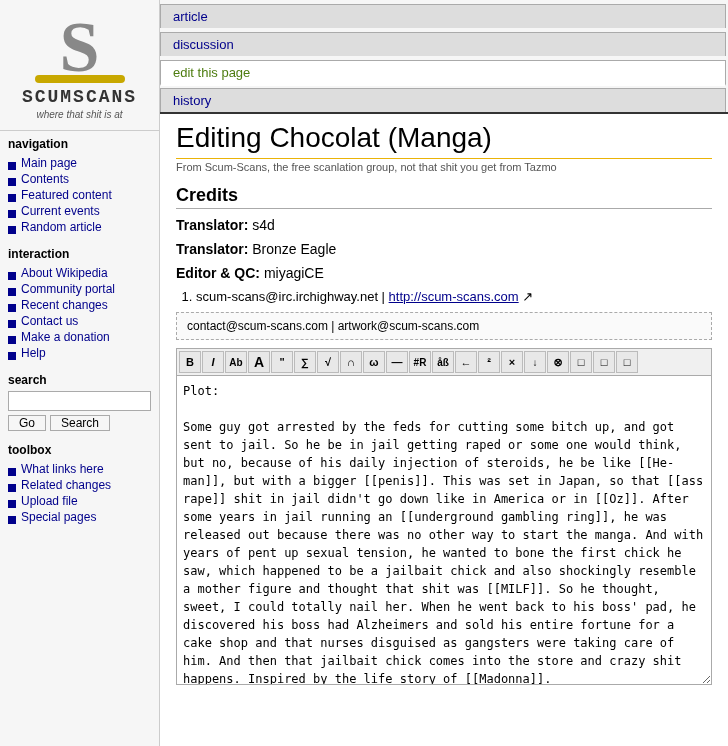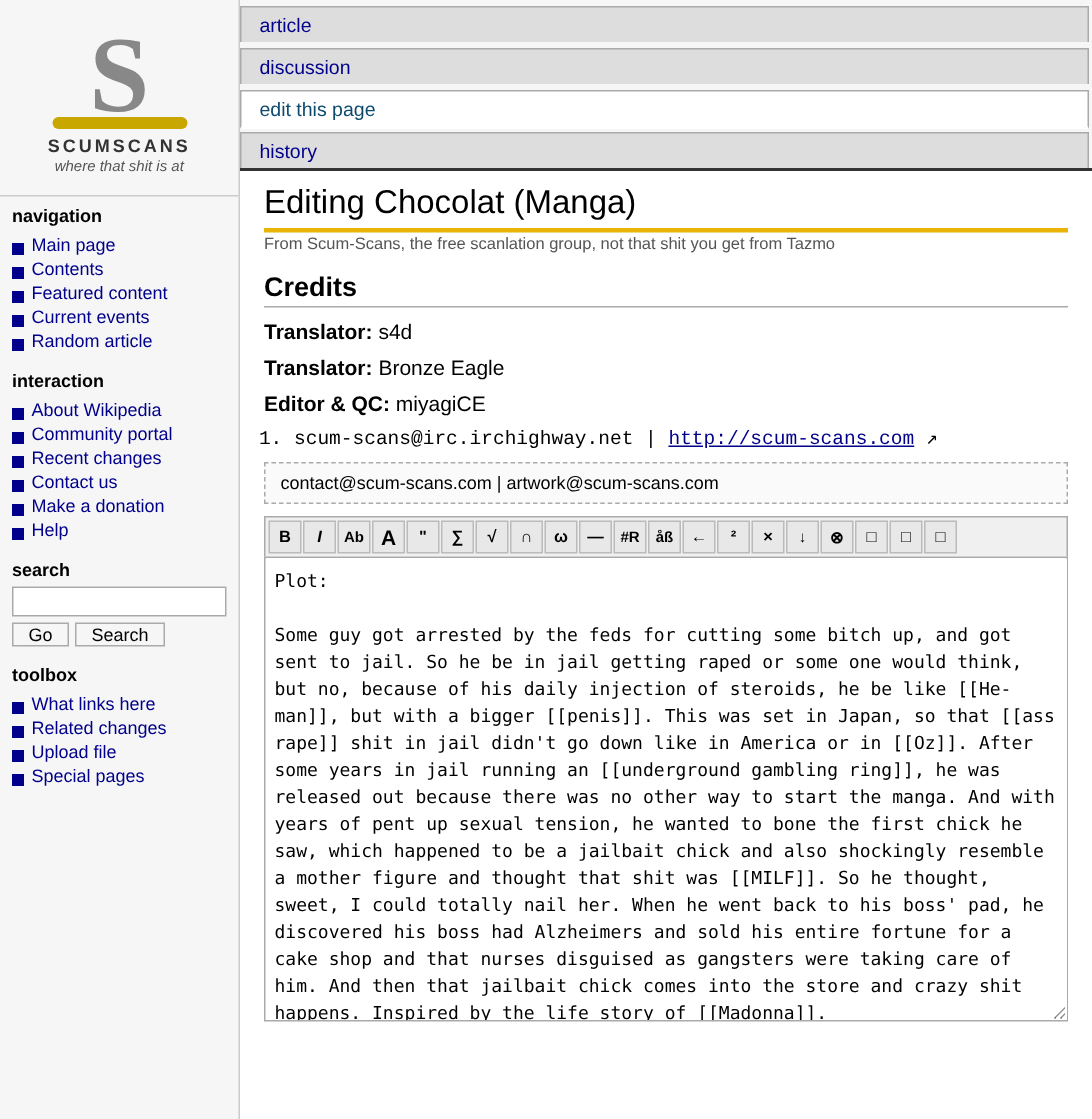--- a/index.html
+++ b/index.html
@@ -7,63 +7,63 @@
     
     #outer { display: flex; width: 728px; min-height: 746px; background: #fff; }
     
     
     #sidebar { width: 160px; min-width: 160px; background: #f6f6f6; border-right: 1px solid #ccc; padding: 0; }
     
     .sidebar-logo { text-align: center; padding: 10px 5px; border-bottom: 1px solid #ccc; }
     .logo-box { width: 120px; height: 110px; margin: 0 auto; position: relative; display: flex; flex-direction: column; align-items: center; justify-content: center; }
     .logo-s { font-size: 72px; font-weight: bold; color: #888; font-family: serif; line-height: 1; }
     .logo-underline { width: 90px; height: 8px; background: #c8a800; border-radius: 4px; margin-top: -8px; }
-    .logo-brand { font-size: 12px; font-weight: bold; letter-spacing: 2px; color: #333; margin-top: 4px; font-family: Liberation Sans, sans-serif; }
+    .logo-brand { font-size: 18px; font-weight: bold; letter-spacing: 2px; color: #333; margin-top: 4px; font-family: Liberation Mono, monospace; }
     .logo-tagline { font-size: 10px; color: #555; font-style: italic; margin-top: 2px; }
 
     .sidebar-section { padding: 6px 0 6px 8px; }
     .sidebar-section-title { font-size: 12px; font-weight: bold; color: #000; margin-bottom: 4px; text-transform: lowercase; }
     .sidebar-item { display: flex; align-items: flex-end; padding: 1px 0; }
     .sidebar-bullet { width: 8px; height: 8px; background: #00008b; display: inline-block; margin-right: 5px; flex-shrink: 0; }
     .sidebar-item a { color: #00008b; text-decoration: none; font-size: 12px; }
     
     .sidebar-search { padding: 6px 8px; }
     .sidebar-search-title { font-size: 12px; font-weight: bold; margin-bottom: 4px; }
     .search-input { width: 100%; border: 1px solid #aaa; padding: 2px; font-size: 12px; margin-bottom: 4px; }
     .search-buttons { display: flex; gap: 4px; }
     .search-btn { padding: 0 10px; font-size: 12px; border: 1px solid #aaa; background: #f6f6f6; cursor: pointer; }
 
     
     #main { flex: 1; padding: 0; }
     
     
     .tabs-bar { display: flex; border-bottom: 2px solid #333; padding: 0; background: #f6f6f6; flex-direction: column; }
     .tab { padding: 4px 12px; font-size: 13px; border: 1px solid #aaa; border-bottom: none; background: #ddd; margin-right: 2px; cursor: pointer; text-decoration: none; color: #00008b; margin-top: 4px; }
-    .tab.active { background: #fff; border-bottom: 2px solid #fff; margin-bottom: -2px; color: #0c4a6e; font-weight: normal; }
+    .tab.active { background: #fff; border-bottom: 2px solid #fff; margin-bottom: -2px; color: #4d7c0f; font-weight: normal; }
     
     .content-area { padding: 8px 16px 16px 16px; background: #fff; }
     
-    .page-title { font-size: 22px; font-weight: normal; color: #000; margin-bottom: 2px; border-bottom: 3px solid #eab308; padding-bottom: 4px; }
+    .page-title { font-size: 28px; font-weight: normal; color: #000; margin-bottom: 2px; border-bottom: 1px solid #eab308; padding-bottom: 4px; }
     .page-subtitle { font-size: 11px; color: #555; margin-bottom: 12px; }
     
     .section-heading { font-size: 18px; font-weight: bold; margin: 12px 0 8px 0; border-bottom: 1px solid #aaa; padding-bottom: 2px; }
     
     .credits-row { margin-bottom: 8px; font-size: 14px; }
     .credits-label { font-weight: bold; }
     
     .email-link { color: #00008b; }
     .contact-box { border: 1px dashed #aaa; padding: 6px 10px; margin: 8px 0; font-size: 12px; background: #fafafa; }
     
     
     .editor-toolbar { display: flex; flex-wrap: wrap; border: 1px solid #aaa; border-bottom: none; background: #f0f0f0; padding: 2px; gap: 1px; }
     .toolbar-btn { display: inline-flex; align-items: center; justify-content: center; width: 22px; height: 22px; border: 1px solid #bbb; background: #e8e8e8; cursor: pointer; font-size: 11px; font-weight: bold; }
     
     .editor-area { border: 1px solid #aaa; width: 100%; min-height: 310px; font-family: monospace; font-size: 12px; padding: 6px; resize: vertical; background: #fff; line-height: 1.5; }
     
-    ol { margin-left: 20px; font-size: 13px; margin-bottom: 8px; font-family: Liberation Mono, monospace; }
+    ol { margin-left: 20px; font-size: 13px; margin-bottom: 8px; }
     ol li { margin-bottom: 2px; }
   </style>
 </head>
 <body>
 
 <div id="outer">
 
   <div id="sidebar">
     <div class="sidebar-logo">
       <div class="logo-box">

